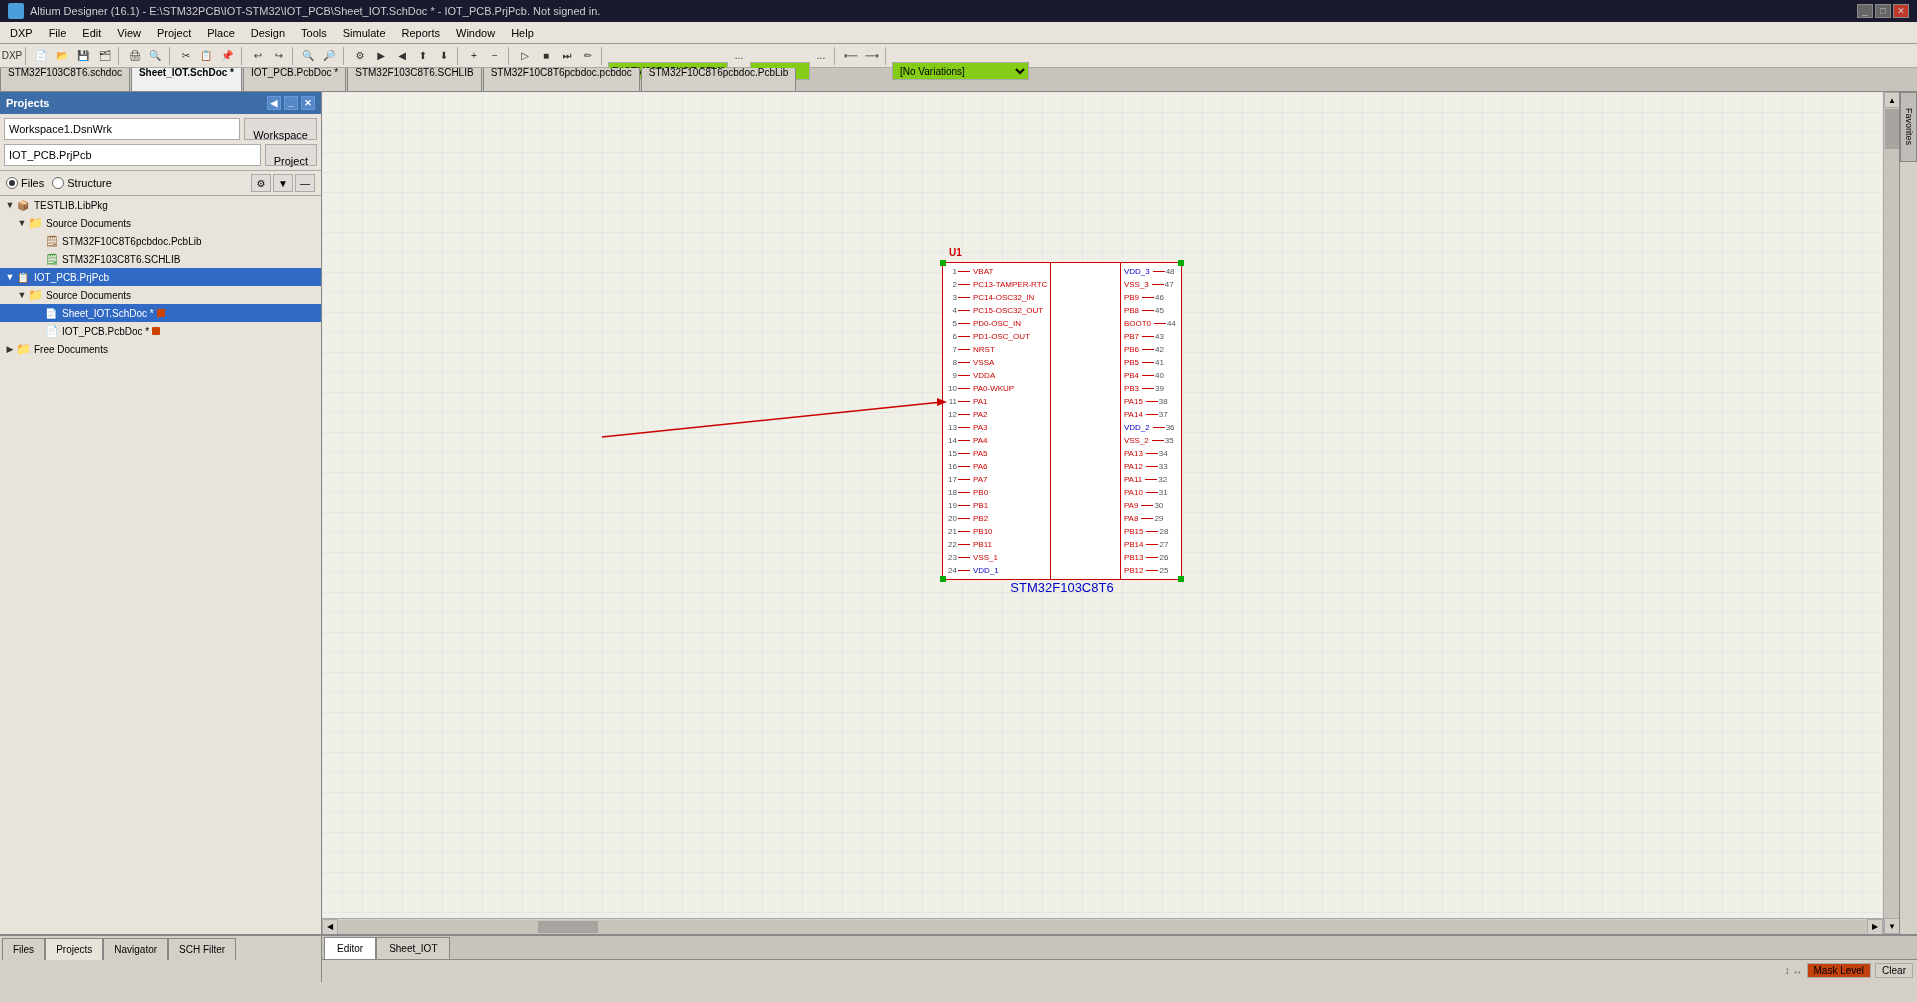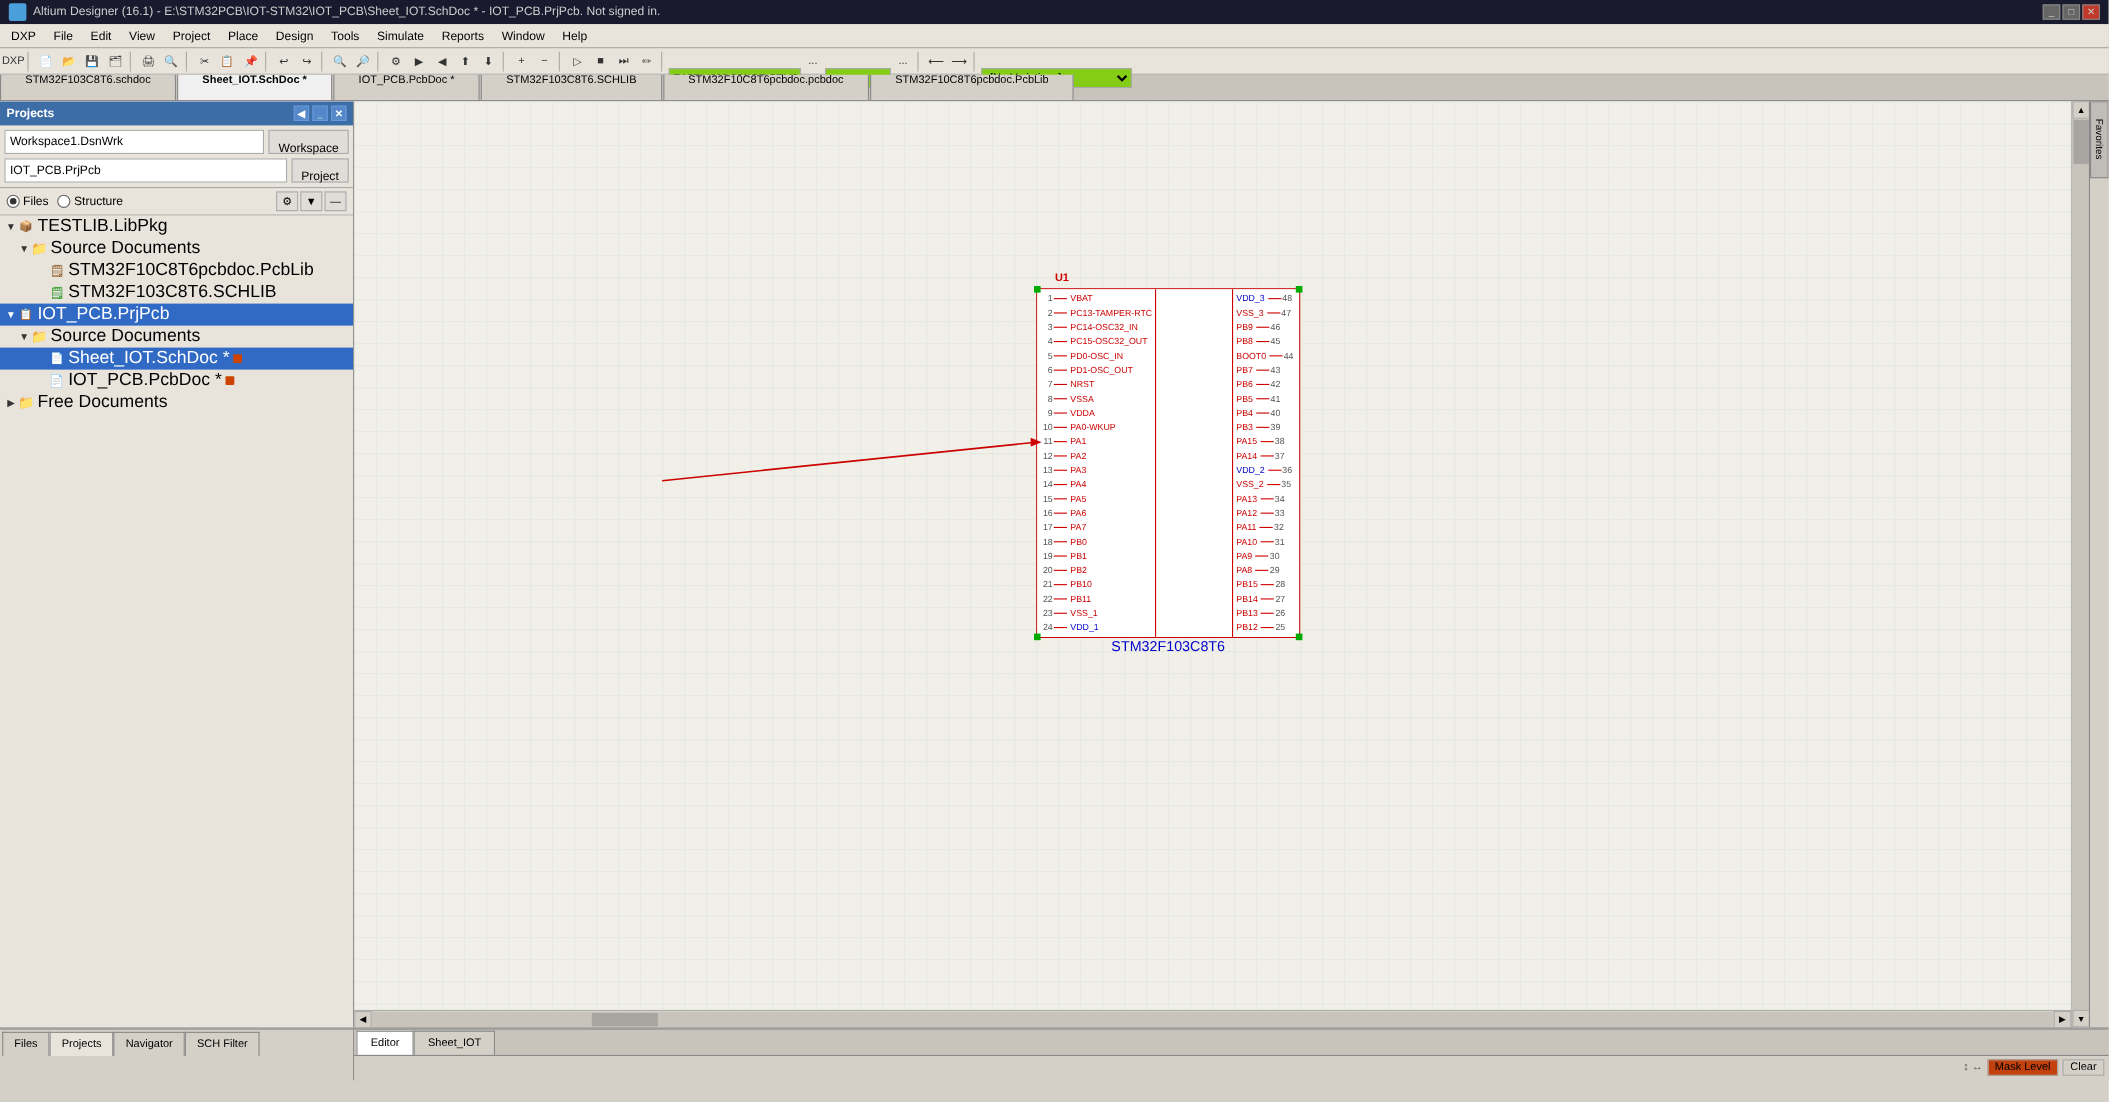--- a/index.html
+++ b/index.html
@@ -18,21 +18,21 @@
     .menu-item { padding: 2px 8px; font-size: 11px; cursor: pointer; color: #000; height: 100%; display: flex; align-items: center; }
 
     
     #toolbar1, #toolbar2 { background: #e8e4dc; height: 24px; display: flex; align-items: center; border-bottom: 1px solid #aaa; padding: 1px 2px; flex-wrap: nowrap; gap: 1px; }
     .tb-btn { width: 20px; height: 20px; background: #e8e4dc; border: 1px solid transparent; display: flex; align-items: center; justify-content: center; cursor: pointer; font-size: 10px; color: #333; }
     .tb-sep { width: 4px; height: 18px; border-left: 1px solid #aaa; margin: 0 2px; }
     .tb-input { height: 18px; border: 1px solid #aaa; background: #84cc16; padding: 0 3px; font-size: 10px; margin-top: 31px; }
     
     
     #tab-bar { background: #c8c4bc; height: 24px; display: flex; align-items: flex-end; border-bottom: 1px solid #888; overflow: hidden; }
-    .tab { height: 38px; padding: 0 22px; display: flex; align-items: center; border: 1px solid #888; border-bottom: none; background: #d4d0c8; font-size: 10px; cursor: pointer; white-space: nowrap; color: #000; margin-right: 1px; }
+    .tab { height: 38px; padding: 0 7px; display: flex; align-items: center; border: 1px solid #888; border-bottom: none; background: #d4d0c8; font-size: 10px; cursor: pointer; white-space: nowrap; color: #000; margin-right: 1px; }
     .tab.active { background: #f0f0f0; color: #000; font-weight: bold; }
 
     
     #content-area { display: flex; flex: 1; overflow: hidden; }
 
     
     #side-panel { width: 322px; min-width: 322px; background: #e8e4dc; border-right: 1px solid #888; display: flex; flex-direction: column; overflow: hidden; }
     #panel-header { background: #3d6da6; color: white; height: 22px; display: flex; align-items: center; padding: 0 6px; justify-content: space-between; font-size: 11px; font-weight: bold; }
     #panel-header .panel-controls { display: flex; gap: 3px; }
     #panel-header .panel-btn { width: 14px; height: 14px; background: #5588c8; border: 1px solid #6699d9; display: flex; align-items: center; justify-content: center; font-size: 9px; cursor: pointer; color: white; }
@@ -52,21 +52,21 @@
     .tog-btn { width: 20px; height: 18px; background: #e0dcd8; border: 1px solid #aaa; display: flex; align-items: center; justify-content: center; font-size: 10px; cursor: pointer; }
 
     
     #tree-container { flex: 1; overflow-y: auto; overflow-x: hidden; background: #e8e4dc; }
     .tree-item { display: flex; align-items: center; padding: 1px 0; cursor: pointer; white-space: nowrap; font-size: 11px; }
     .tree-item.selected { background: #316ac5; color: white; }
     .tree-item.selected .tree-label { color: white; }
     .tree-indent { display: inline-block; }
     .tree-arrow { width: 12px; height: 12px; display: inline-flex; align-items: center; justify-content: center; font-size: 9px; color: #333; }
     .tree-icon { width: 16px; height: 16px; display: inline-flex; align-items: center; justify-content: center; margin-right: 2px; font-size: 10px; }
-    .tree-label { font-size: 16px; }
+    .tree-label { font-size: 10px; }
     .tree-badge { width: 8px; height: 8px; background: #ff6600; border-radius: 1px; margin-left: 3px; }
 
     
     .icon-folder { color: #d4a020; font-size: 12px; }
     .icon-folder-blue { color: #4a80c0; font-size: 12px; }
     .icon-pkg { color: #c08000; font-size: 10px; }
 
     
     #bottom-tabs { height: 24px; background: #d4d0c8; display: flex; align-items: center; border-top: 1px solid #888; padding: 0 2px; }
     .bottom-tab { height: 22px; padding: 0 10px; display: flex; align-items: center; border: 1px solid #888; border-bottom: none; background: #d4d0c8; font-size: 10px; cursor: pointer; }
@@ -88,21 +88,21 @@
     
     #ic-component { position: absolute; left: 620px; top: 170px; }
     .ic-box { 
       position: relative; 
       background: white; 
       border: 1px solid #cc0000; 
       width: 240px;
     }
     .ic-label-top { 
       color: #cc0000; font-size: 10px; font-weight: bold; 
-      position: absolute; top: -16px; left: 16px;
+      position: absolute; top: -16px; left: 6px;
     }
     .ic-label-bottom { 
       color: #0000cc; font-size: 13px; 
       position: absolute; bottom: -16px; left: 50%; transform: translateX(-50%);
     }
     .ic-pin-row { display: flex; align-items: center; height: 13px; font-size: 8px; position: relative; }
     .pin-num-left { color: #555; width: 14px; text-align: right; margin-right: 1px; font-size: 8px; }
     .pin-num-right { color: #555; width: 14px; text-align: left; margin-left: 1px; font-size: 8px; }
     .pin-name { color: #cc0000; padding: 0 3px; white-space: nowrap; font-size: 8px; }
     .pin-name.blue { color: #0000cc; }

